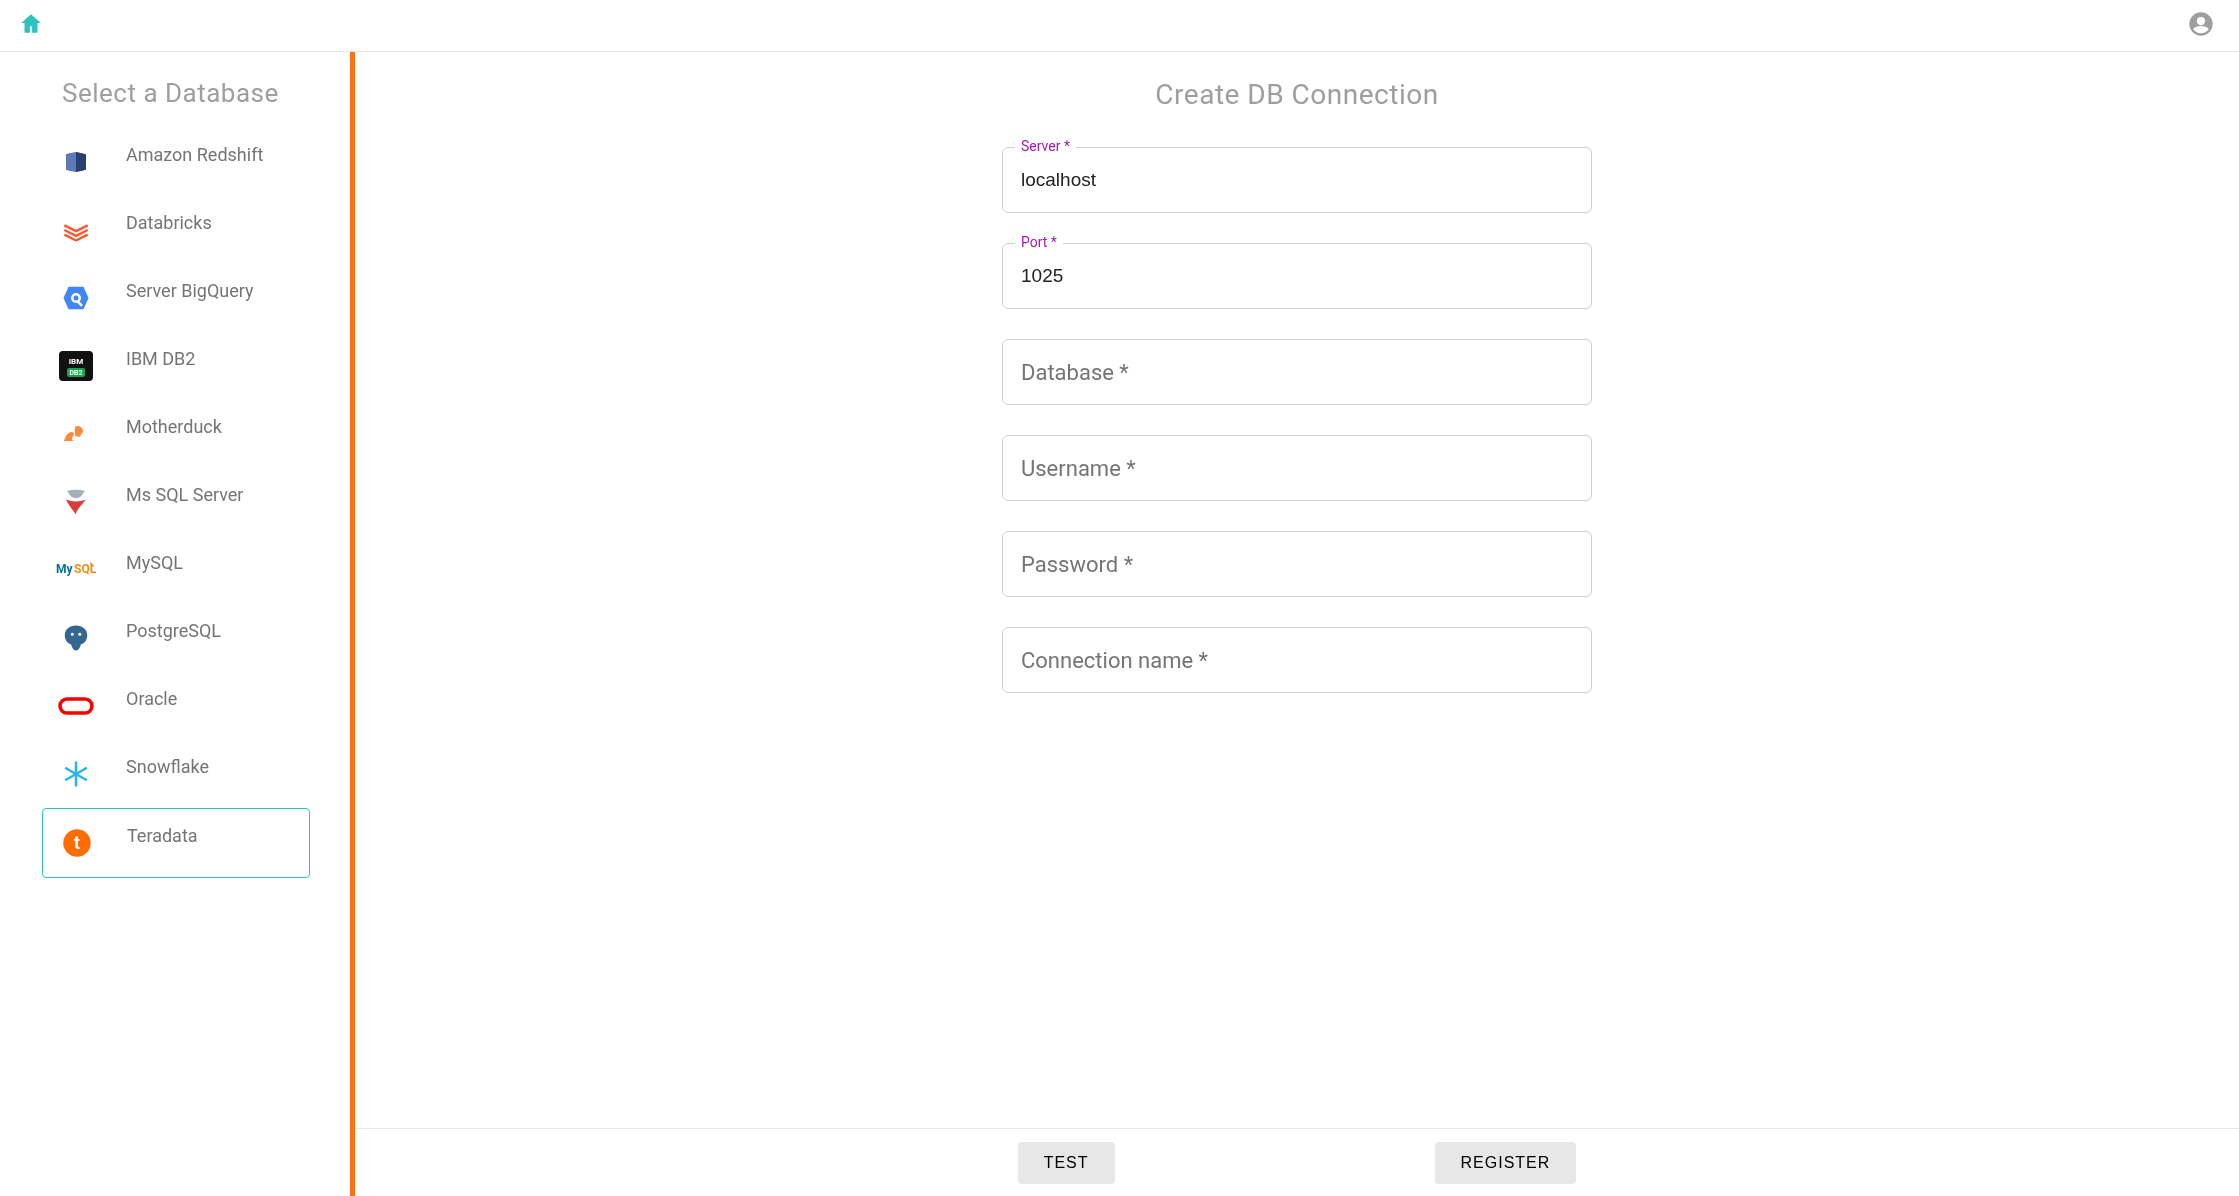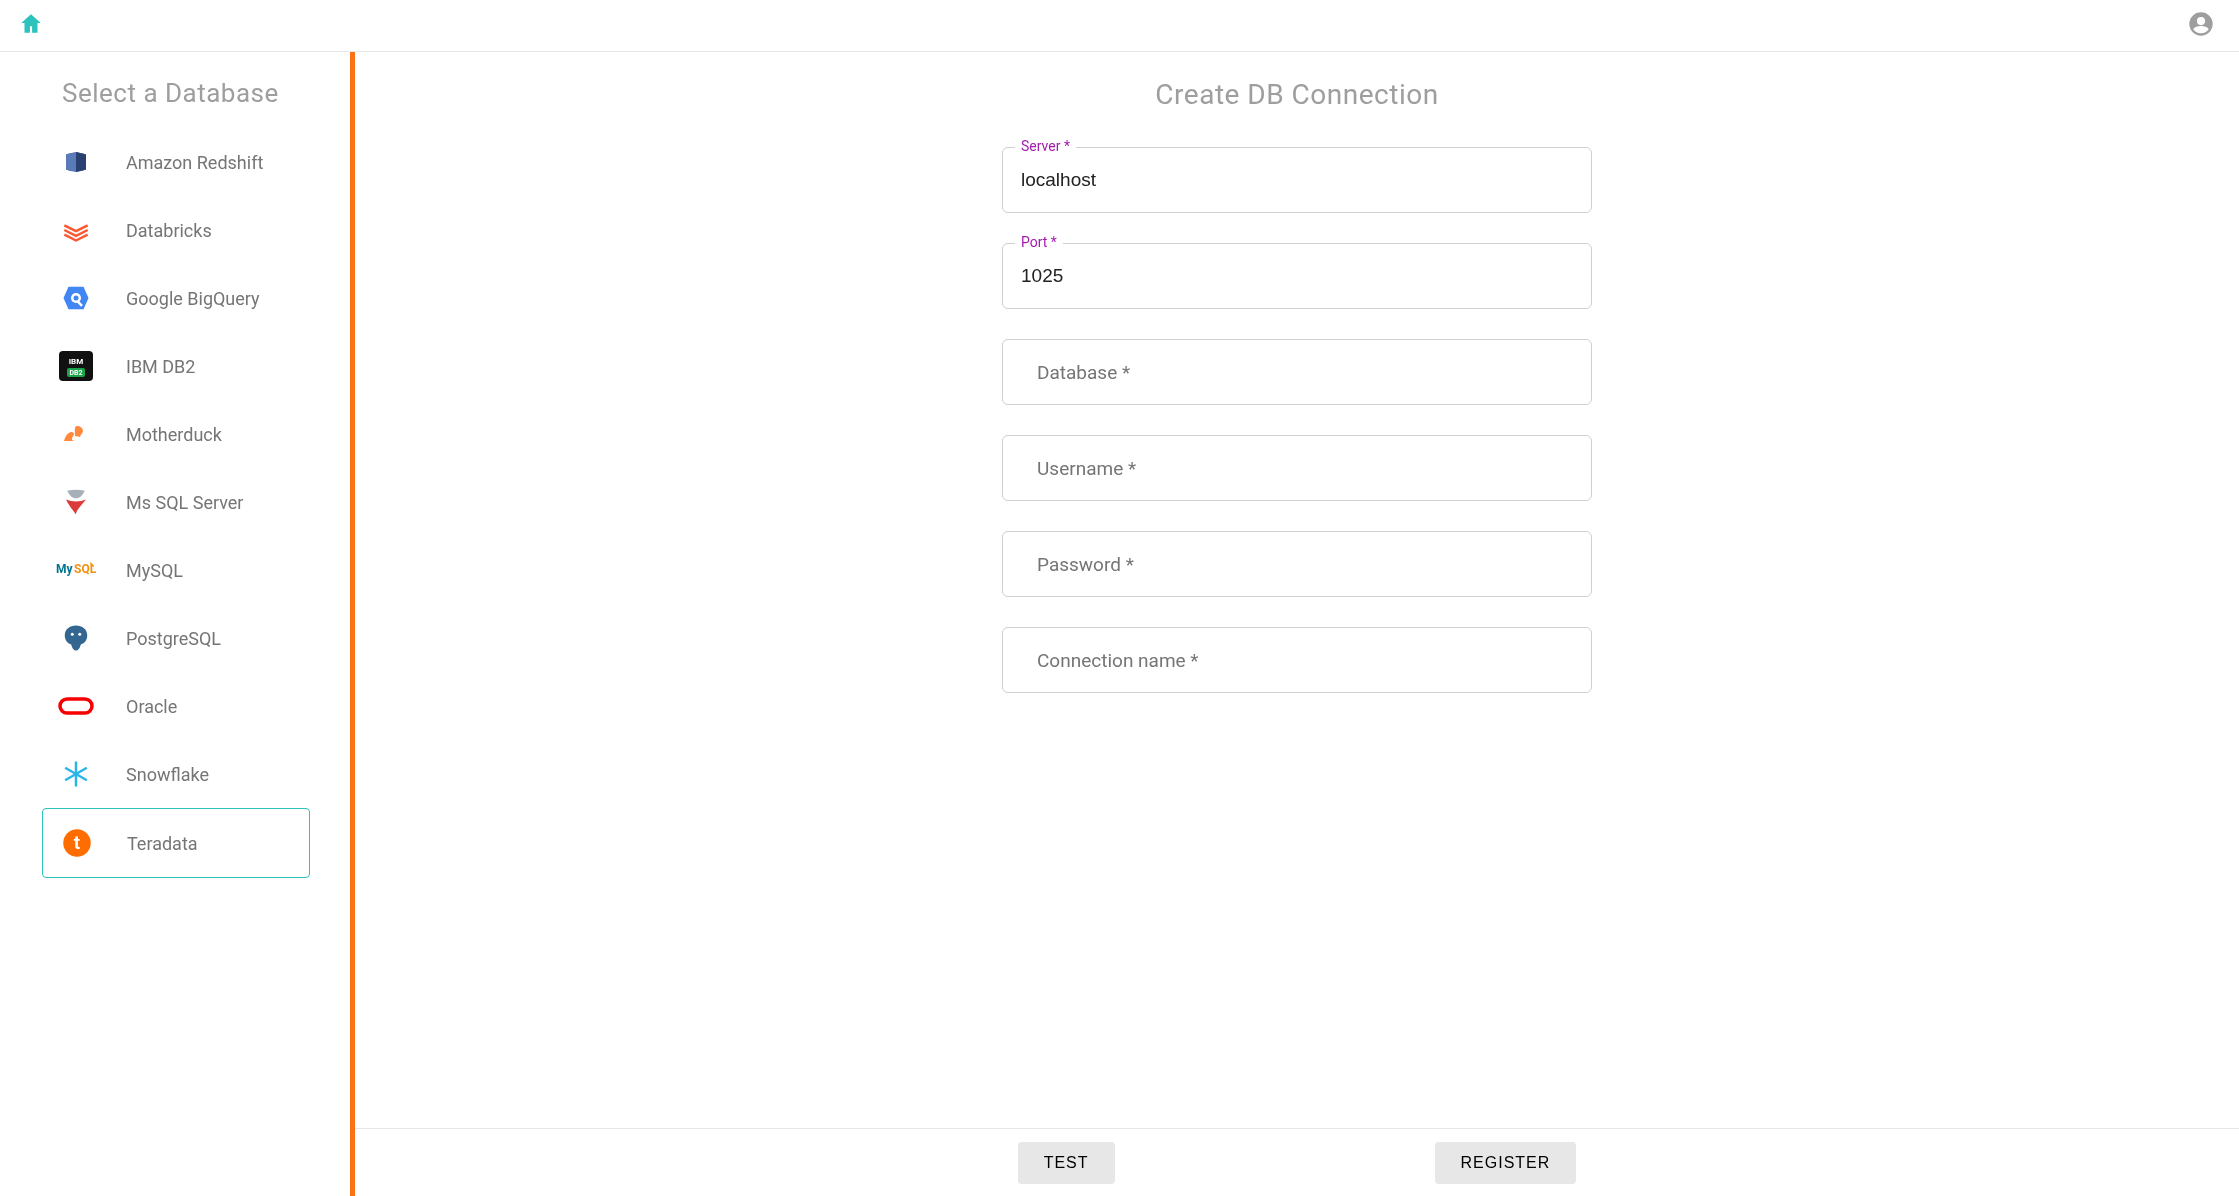--- a/index.html
+++ b/index.html
@@ -7,34 +7,34 @@
     
     .topbar { height: 52px; display: flex; align-items: center; justify-content: space-between; padding: 0 24px 0 18px; border-bottom: 1px solid #e6e6e6; }
     .topbar .home svg { width: 26px; height: 26px; fill: #2dc3bc; }
     .topbar .account svg { width: 28px; height: 28px; fill: #9e9e9e; }
 
     .layout { display: flex; min-height: calc(100vh - 52px); }
     
     .sidebar { width: 355px; border-right: 5px solid #f97316; padding: 20px 40px 20px 42px; }
     .sidebar-title { font-size: 26px; color: #9e9e9e; font-weight: 400; letter-spacing: .5px; margin: 6px 0 20px 20px; }
     .db-list { list-style: none; }
-    .db-item { display: flex; align-items: center; gap: 30px; padding: 16px 14px; border-radius: 4px; cursor: pointer; }
+    .db-item { display: flex; gap: 30px; padding: 16px 14px; border-radius: 4px; cursor: pointer; }
     .db-item.selected { border: 1px solid #2dc3bc; background: #fff; }
     .db-item .icon { width: 40px; height: 36px; display: flex; align-items: center; justify-content: center; }
     .db-item .label { font-size: 18px; color: #757575; }
 
     
     .main { flex: 1; display: flex; flex-direction: column; }
     .form-wrap { flex: 1; padding: 26px 0 10px 0; }
     .main-title { text-align: center; font-size: 28px; color: #9e9e9e; font-weight: 400; margin-bottom: 36px; letter-spacing: .5px; }
     .form { width: 590px; margin: 0 auto; }
     .field { position: relative; border: 1px solid #cfcfcf; border-radius: 6px; height: 66px; margin-bottom: 30px; display: flex; align-items: center; padding: 0 18px; }
     .field.floating .float-label { position: absolute; top: -10px; left: 12px; background: #fff; padding: 0 6px; font-size: 14px; color: #a21caf; }
     .field input { border: none; outline: none; width: 100%; font-size: 19px; color: #222; background: transparent; }
-    .field .placeholder-label { color: #757575; font-size: 19px; position: absolute; left: 34px; pointer-events: none; }
+    .field .placeholder-label { color: #757575; font-size: 22px; position: absolute; left: 18px; pointer-events: none; }
 
     .footer { height: 68px; border-top: 1px solid #e6e6e6; display: flex; align-items: center; justify-content: center; gap: 320px; }
     .btn { background: #e7e7e7; color: #000000; border: none; padding: 12px 26px; font-size: 16px; letter-spacing: 1px; border-radius: 4px; cursor: pointer; }
 
     
   </style>
 </head>
 <body>
 
 <div class="topbar">
@@ -82,21 +82,21 @@
 
       <li class="db-item">
         <span class="icon">
           <svg width="30" height="30" viewBox="0 0 24 24">
               <polygon fill="#4285f4" points="6,3 18,3 22,12 18,21 6,21 2,12"></polygon>
               <circle fill="#fff" cx="12" cy="12" r="4"></circle>
               <circle fill="#4285f4" cx="12" cy="12" r="2"></circle>
               <rect fill="#fff" x="14" y="14" width="5" height="2" transform="rotate(45 14 14)"></rect>
             </svg>
         </span>
-        <span class="label">Google BigQuery</span>
+        <span class="label">Server BigQuery</span>
       </li>
 
       <li class="db-item">
         <span class="icon">
           <svg width="34" height="30" viewBox="0 0 34 30">
               <rect fill="#111" width="34" height="30" rx="4"></rect>
               <text x="17" y="13" fill="#fff" font-size="8" font-weight="bold" text-anchor="middle">IBM</text>
               <rect fill="#1aa34a" x="8" y="17" width="18" height="9" rx="2"></rect>
               <text x="17" y="24" fill="#fff" font-size="7" font-weight="bold" text-anchor="middle">DB2</text>
             </svg>

